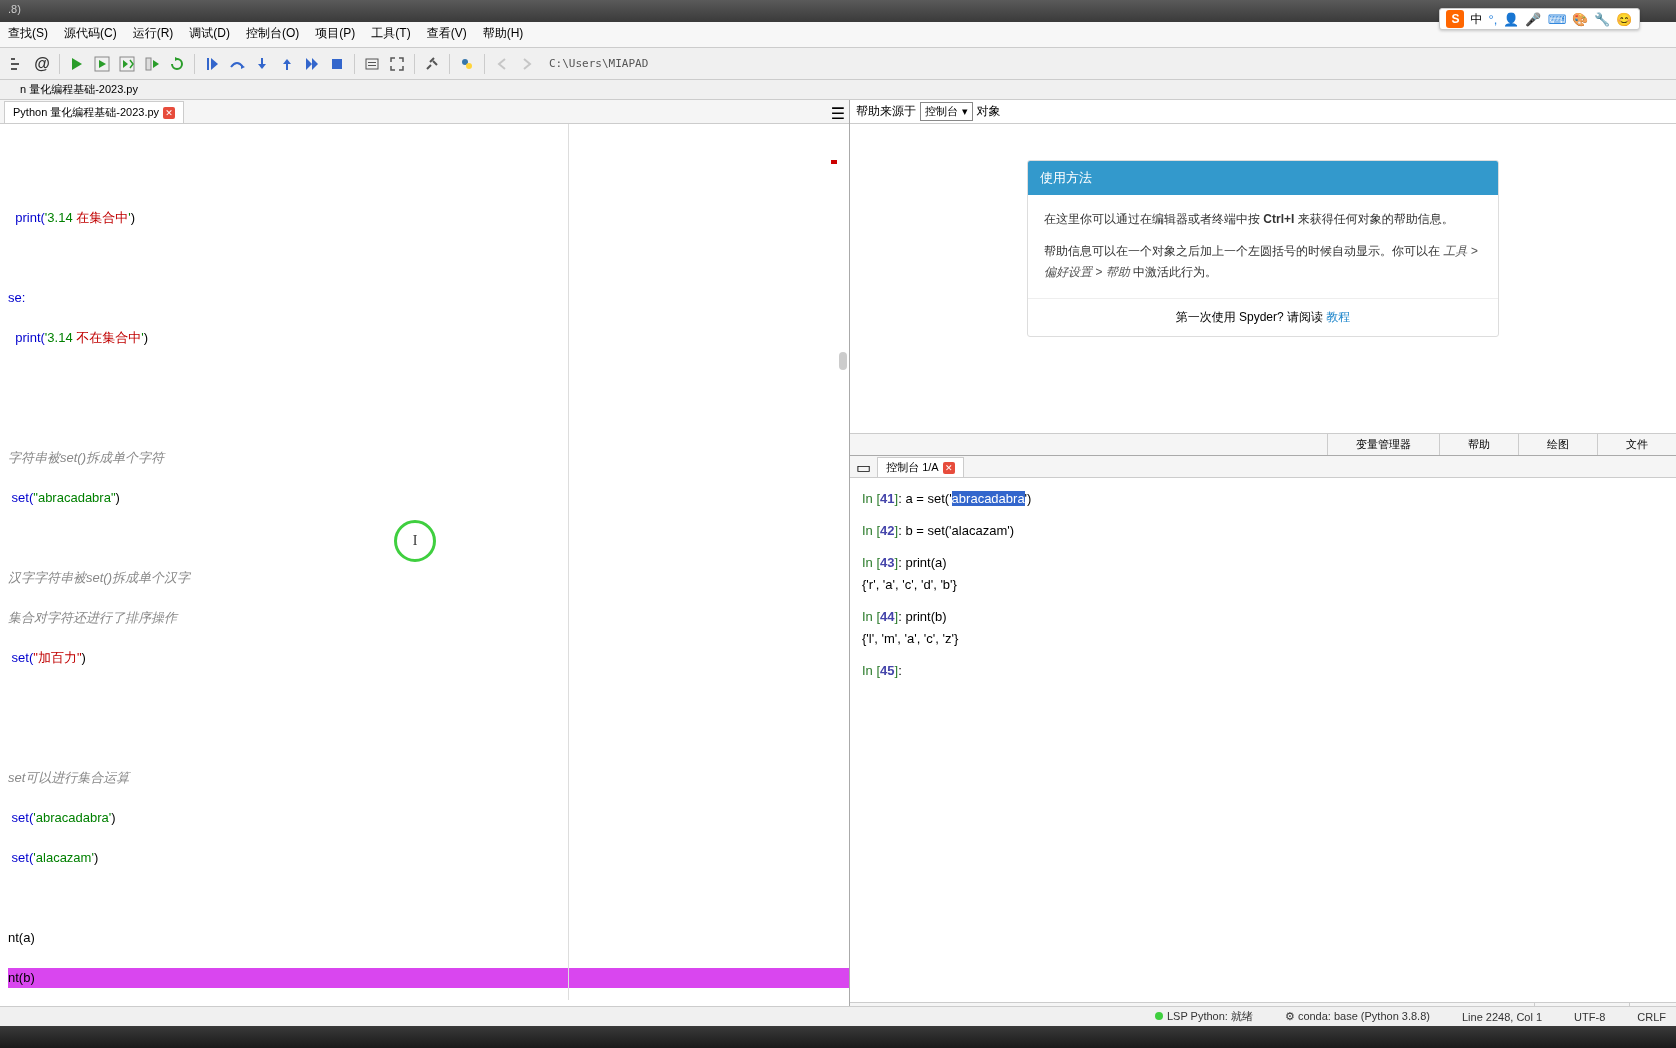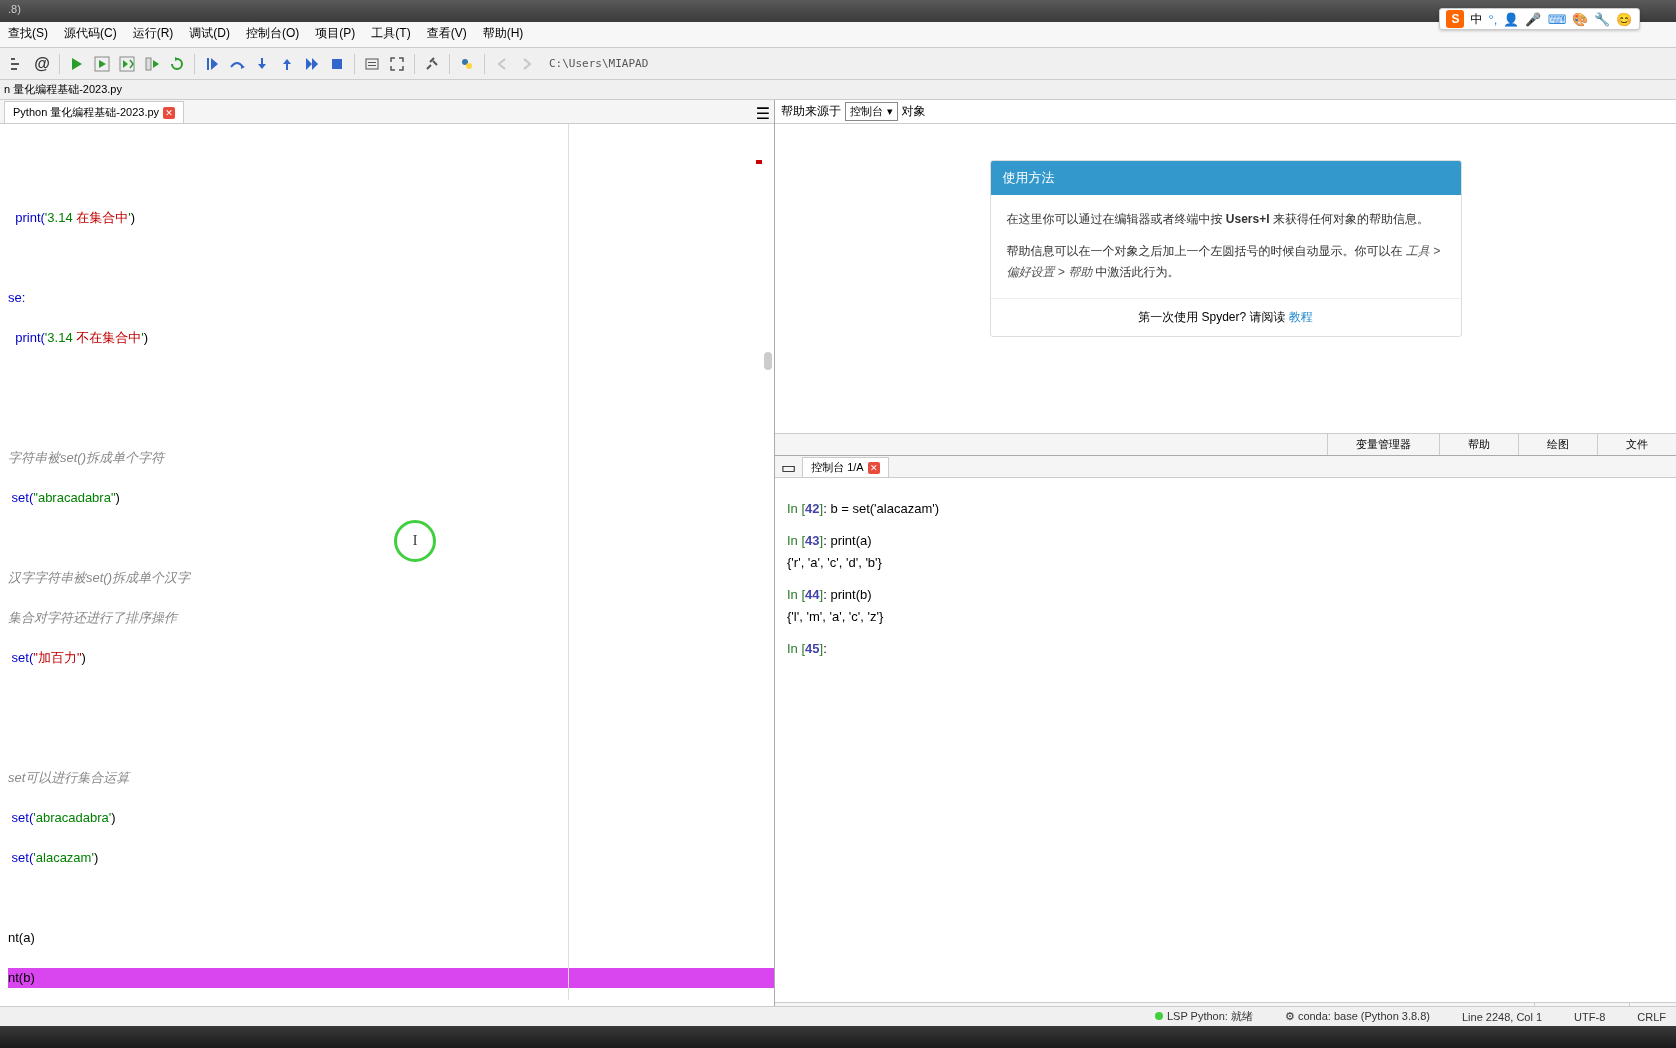--- a/index.html
+++ b/index.html
@@ -8,24 +8,24 @@
 .titlebar { height: 22px; background: linear-gradient(#5a5a5a, #3a3a3a); color: #ccc; font-size: 11px; padding: 3px 8px; }
 
 .menubar { height: 26px; background: #f7f7f7; border-bottom: 1px solid #ccc; display: flex; font-size: 12px; }
 .menubar span { padding: 3px 8px; cursor: pointer; }
 
 .toolbar { height: 32px; background: #f0f0f0; border-bottom: 1px solid #ccc; display: flex; align-items: center; padding: 0 6px; gap: 3px; }
 .tb-btn { width: 22px; height: 22px; display: flex; align-items: center; justify-content: center; cursor: pointer; border-radius: 2px; }
 .tb-sep { width: 1px; height: 20px; background: #ccc; margin: 0 3px; }
 .path-box { margin-left: 8px; font-size: 11px; color: #555; font-family: Consolas, monospace; }
 
-.tabbar { height: 20px; background: #f0f0f0; border-bottom: 1px solid #ccc; font-size: 11px; display: flex; align-items: center; padding-left: 4px; }
+.tabbar { height: 20px; background: #f0f0f0; border-bottom: 1px solid #ccc; font-size: 11px; display: flex; align-items: center; padding-left: 20px; }
 
 .main-area { display: flex; height: calc(100% - 124px); }
-.editor-pane { width: 775px; background: #fff; position: relative; border-right: 1px solid #aaa; }
+.editor-pane { width: 850px; background: #fff; position: relative; border-right: 1px solid #aaa; }
 .right-pane { flex: 1; display: flex; flex-direction: column; }
 
 .editor-tabs { height: 24px; background: #f5f5f5; border-bottom: 1px solid #ccc; display: flex; align-items: flex-end; padding-left: 4px; position: relative; }
 .ed-tab { padding: 3px 8px; background: #fff; border: 1px solid #ccc; border-bottom: none; font-size: 11px; display: flex; align-items: center; gap: 4px; }
 .close-x { width: 12px; height: 12px; background: #e74c3c; border-radius: 2px; color: #fff; font-size: 9px; display: flex; align-items: center; justify-content: center; cursor: pointer; }
 .hamburger { position: absolute; right: 4px; top: 4px; cursor: pointer; }
 
 .code-area { height: calc(100% - 48px); overflow: hidden; font-family: Consolas, "Courier New", monospace; font-size: 13px; line-height: 20px; padding: 4px 0 4px 8px; white-space: pre; position: relative; }
 .code-line { height: 20px; }
 .hl-line { background: #d946ef; }
@@ -288,21 +288,21 @@
         <span class="help-combo">
             <span>控制台</span>
             <span>▾</span>
           </span>
         <span>对象</span>
       </div>
       <div class="help-body">
         <div class="help-card">
           <div class="help-card-header">使用方法</div>
           <div class="help-card-body">
-            <p><span>在这里你可以通过在编辑器或者终端中按 </span><b>Users+I</b><span> 来获得任何对象的帮助信息。</span></p>
+            <p><span>在这里你可以通过在编辑器或者终端中按 </span><b>Ctrl+I</b><span> 来获得任何对象的帮助信息。</span></p>
             <p style="margin-top:10px;"><span>帮助信息可以在一个对象之后加上一个左圆括号的时候自动显示。你可以在 </span><i>工具 &gt; 偏好设置 &gt; 帮助</i><span> 中激活此行为。</span></p>
           </div>
           <div class="help-card-footer">
             <span>第一次使用 Spyder? 请阅读 </span><a href="#">教程</a>
           </div>
         </div>
       </div>
       <div class="help-tabs">
         <span>变量管理器</span>
         <span>帮助</span>
@@ -313,20 +313,21 @@
 
     <div class="console-pane">
       <div class="console-tabs">
         <span>▭</span>
         <div class="con-tab">
           <span>控制台 1/A</span>
           <span class="close-x">✕</span>
         </div>
       </div>
       <div class="console-body">
+<div><span class="prompt-in">In [</span><span class="prompt-num">41</span><span class="prompt-in">]</span><span>: a = set(</span>'<span class="con-sel">abracadabra</span>'<span>)</span></div>
 <div style="height:10px"></div>
 <div><span class="prompt-in">In [</span><span class="prompt-num">42</span><span class="prompt-in">]</span><span>: b = set('alacazam')</span></div>
 <div style="height:10px"></div>
 <div><span class="prompt-in">In [</span><span class="prompt-num">43</span><span class="prompt-in">]</span><span>: print(a)</span></div>
 <div>{'r', 'a', 'c', 'd', 'b'}</div>
 <div style="height:10px"></div>
 <div><span class="prompt-in">In [</span><span class="prompt-num">44</span><span class="prompt-in">]</span><span>: print(b)</span></div>
 <div>{'l', 'm', 'a', 'c', 'z'}</div>
 <div style="height:10px"></div>
 <div><span class="prompt-in">In [</span><span class="prompt-num">45</span><span class="prompt-in">]</span><span>: </span></div>

